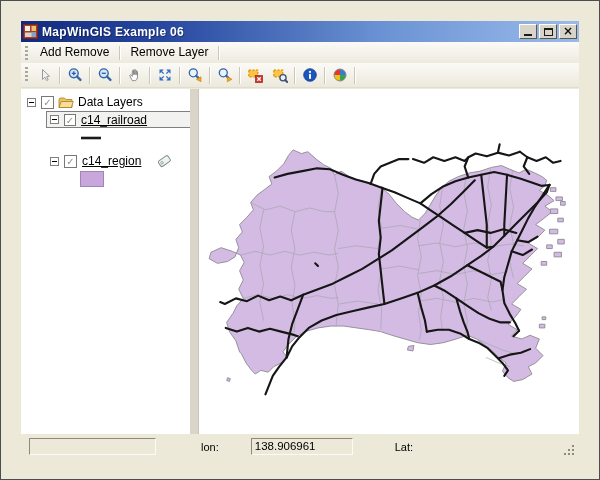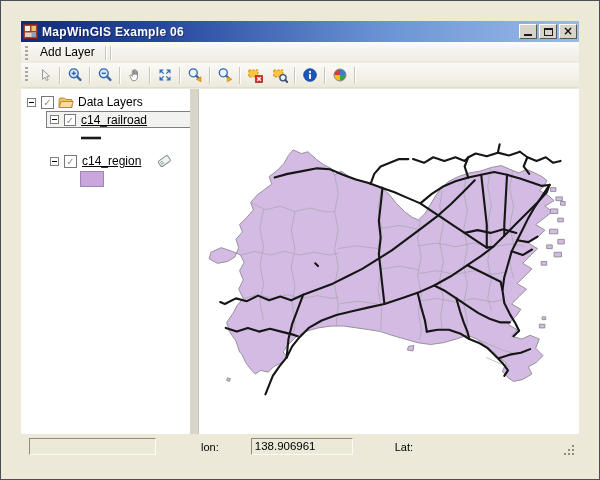--- a/index.html
+++ b/index.html
@@ -95,22 +95,23 @@
     <button class="winbtn">
         <span class="glyph-max"></span>
       </button>
     <button class="winbtn">
         <span class="glyph-close">×</span>
       </button>
   </div>
 
   <div class="menustrip">
     <div class="grip"></div>
-    <div class="menu-item">Add Layer</div>
-    <div class="vsep"></div>
+    <div class="menu-item">Add Remove</div>
+    <div class="vsep"></div>
+    <div class="menu-item">Remove Layer</div>
     <div class="vsep"></div>
   </div>
 
   <div class="toolstrip">
     <div class="grip"></div>
 
     <button class="tool-btn">
       <svg width="16" height="16">
         <path d="M5.5 2.5 L5.5 12.5 L8 10.2 L9.5 13.5 L11.2 12.7 L9.7 9.5 L12.5 9.2 Z" fill="#F2F2F2" stroke="#9a9a9a"></path>
       </svg>

